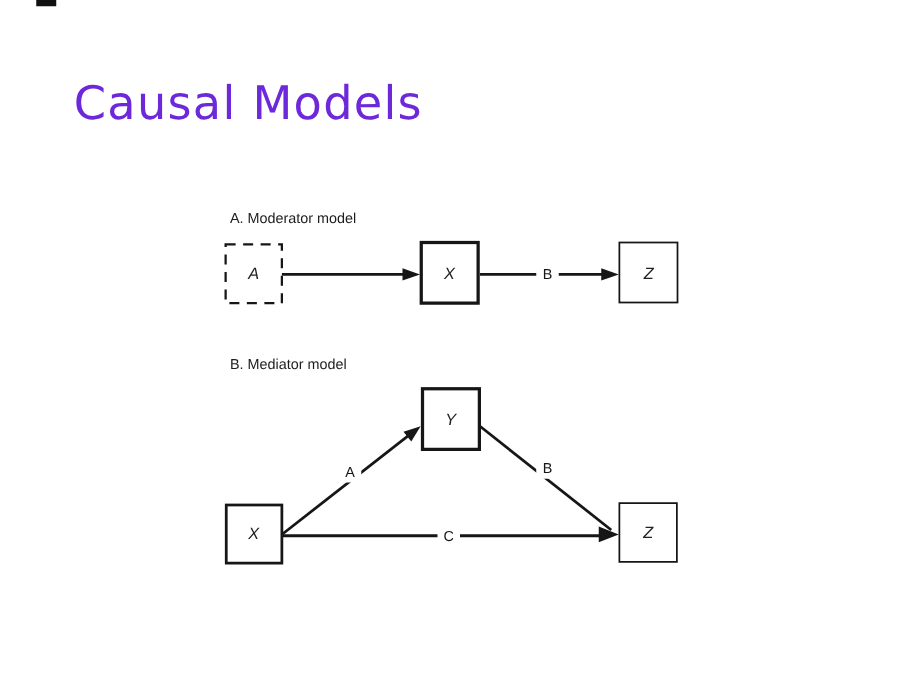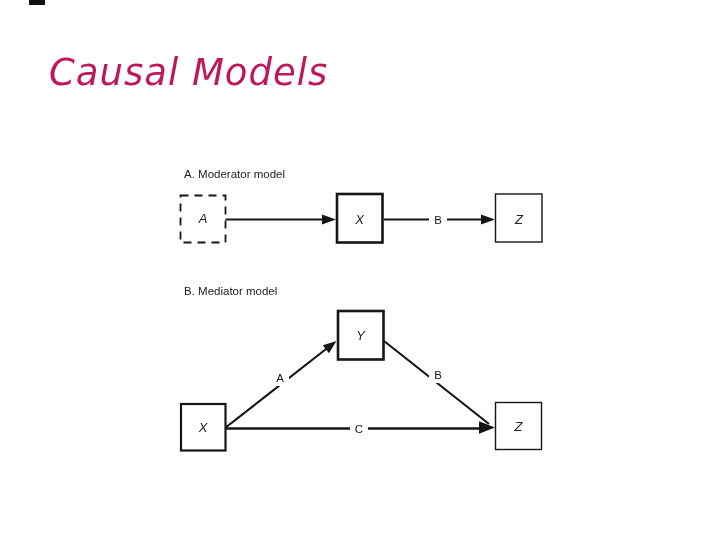--- a/index.html
+++ b/index.html
@@ -5,24 +5,24 @@
   html,body { margin:0; padding:0; background:#ffffff; }
   #slide {
     position:relative; width:720px; height:540px; background:#ffffff;
     overflow:hidden; font-family:"Liberation Sans", sans-serif;
   }
   #corner-mark {
     position:absolute; left:29px; top:0; width:16px; height:5px;
     background:#111111;
   }
   #slide-title {
-    position:absolute; left:43px; top:46px; margin:6px;
+    position:absolute; left:43px; top:46px; margin:16px;
     font-family:"DejaVu Sans","Liberation Sans",sans-serif;
     font-size:37px; font-weight:400; letter-spacing:1px;
-    color:#be185d; line-height:1.15; white-space:nowrap;font-style:italic;
+    color:#6d28d9; line-height:1.15; white-space:nowrap;
   }
   svg { position:absolute; left:0; top:0; }
   .diagram-line { stroke:#161616; fill:none; }
   .arrow-head   { fill:#161616; stroke:none; }
   .node-box     { fill:#ffffff; stroke:#161616; }
   .label-mask   { fill:#ffffff; stroke:none; }
   .caption {
     font-family:"Liberation Sans",sans-serif; font-size:11.5px;
     fill:#1c1c1c;
   }

